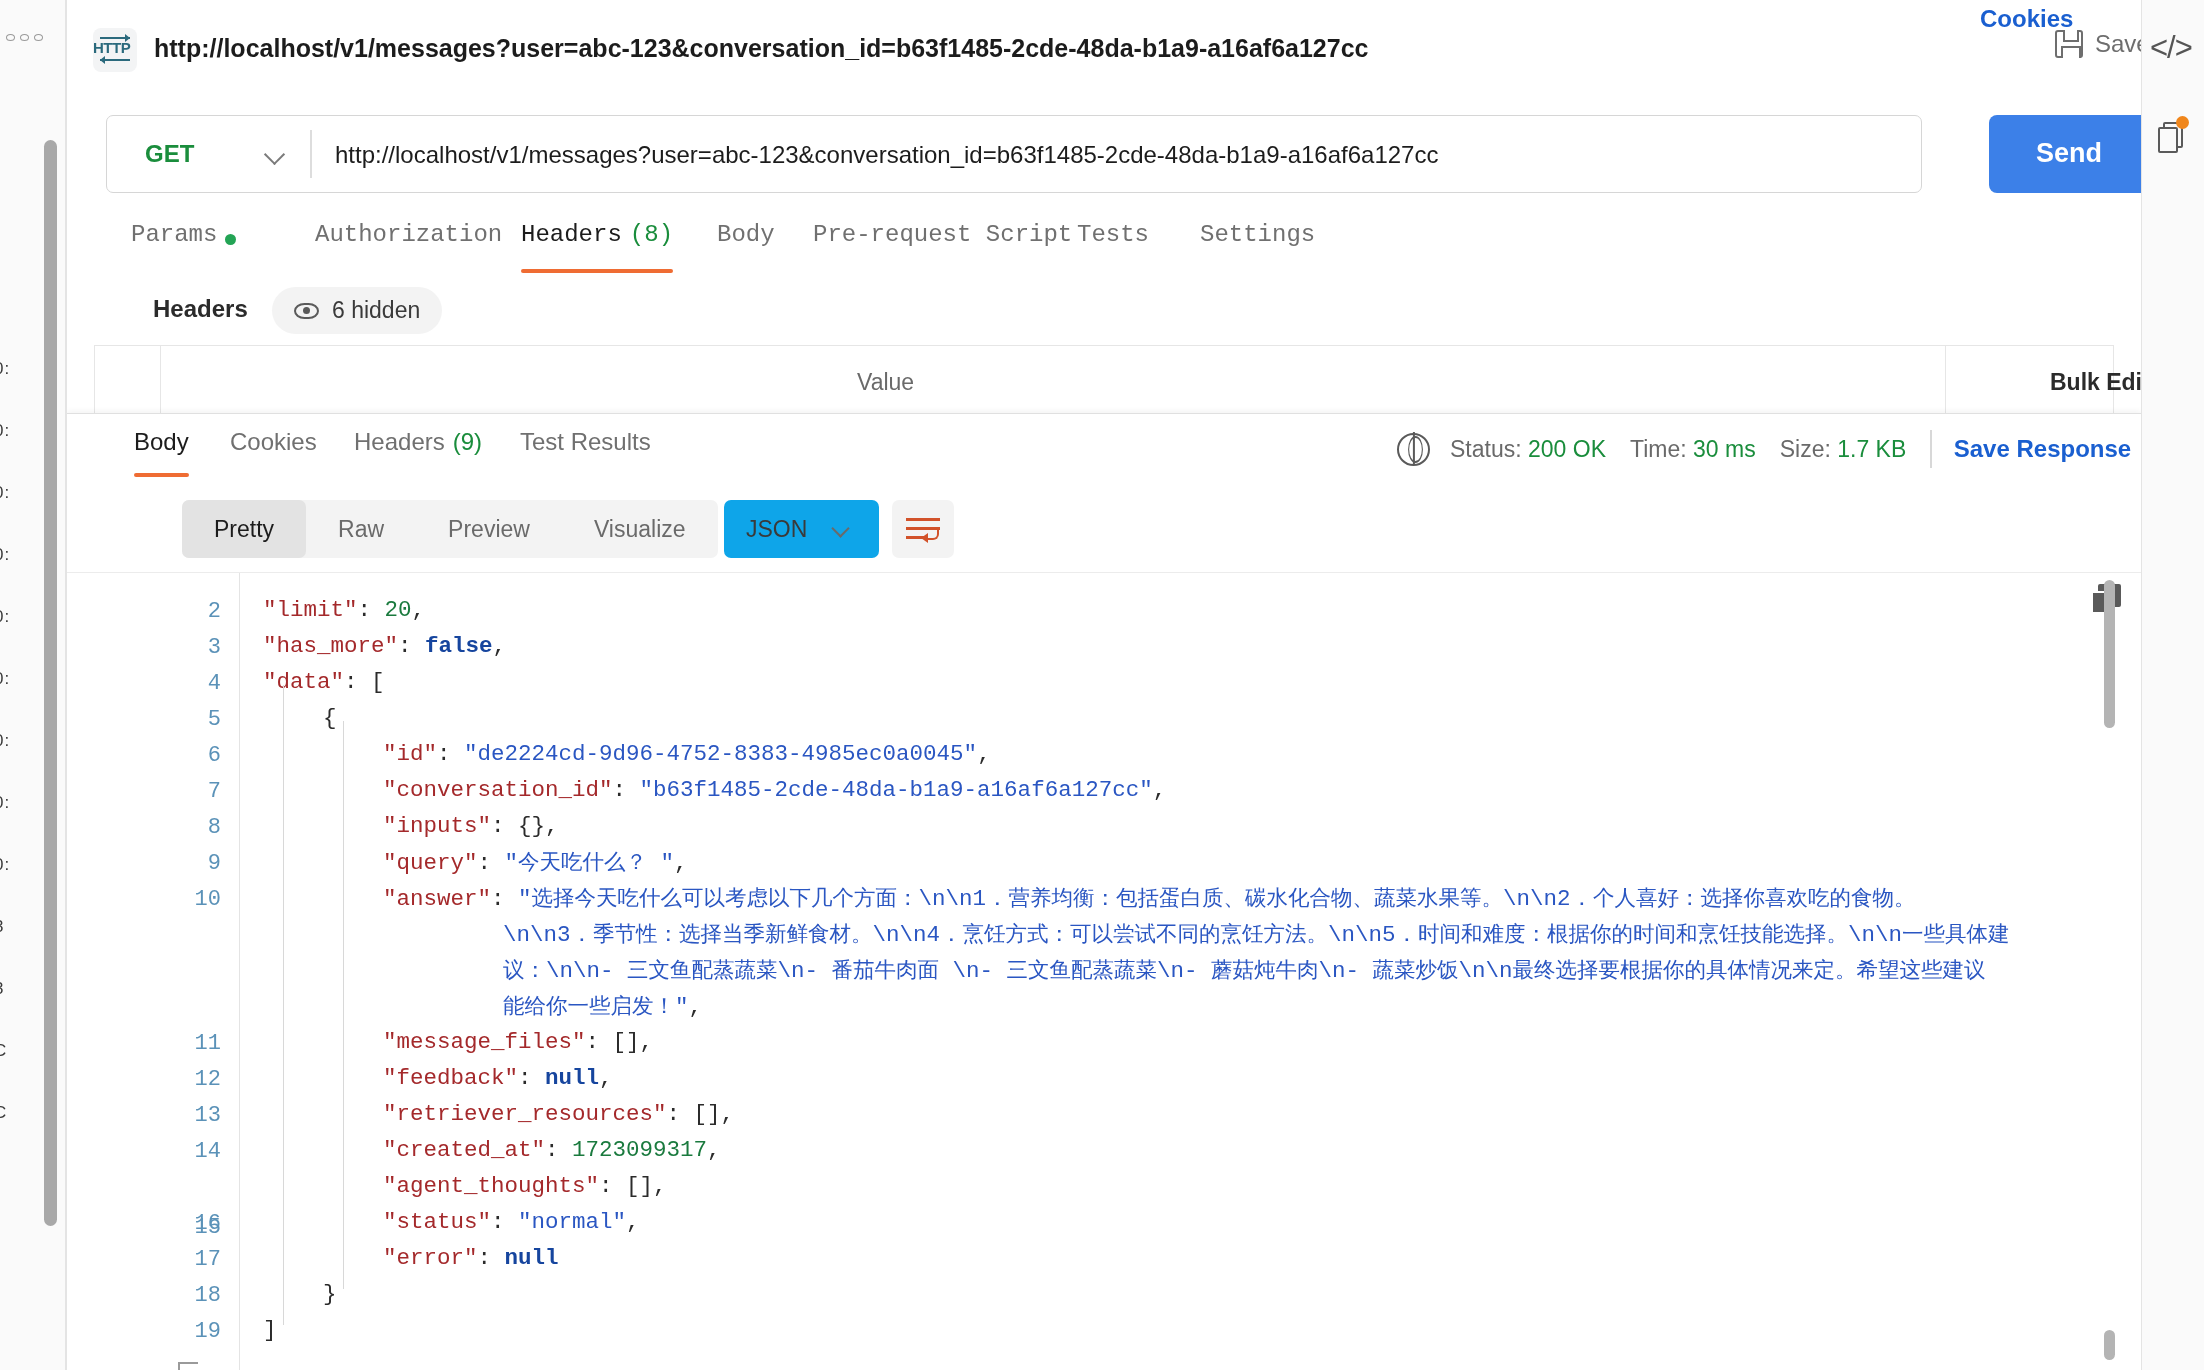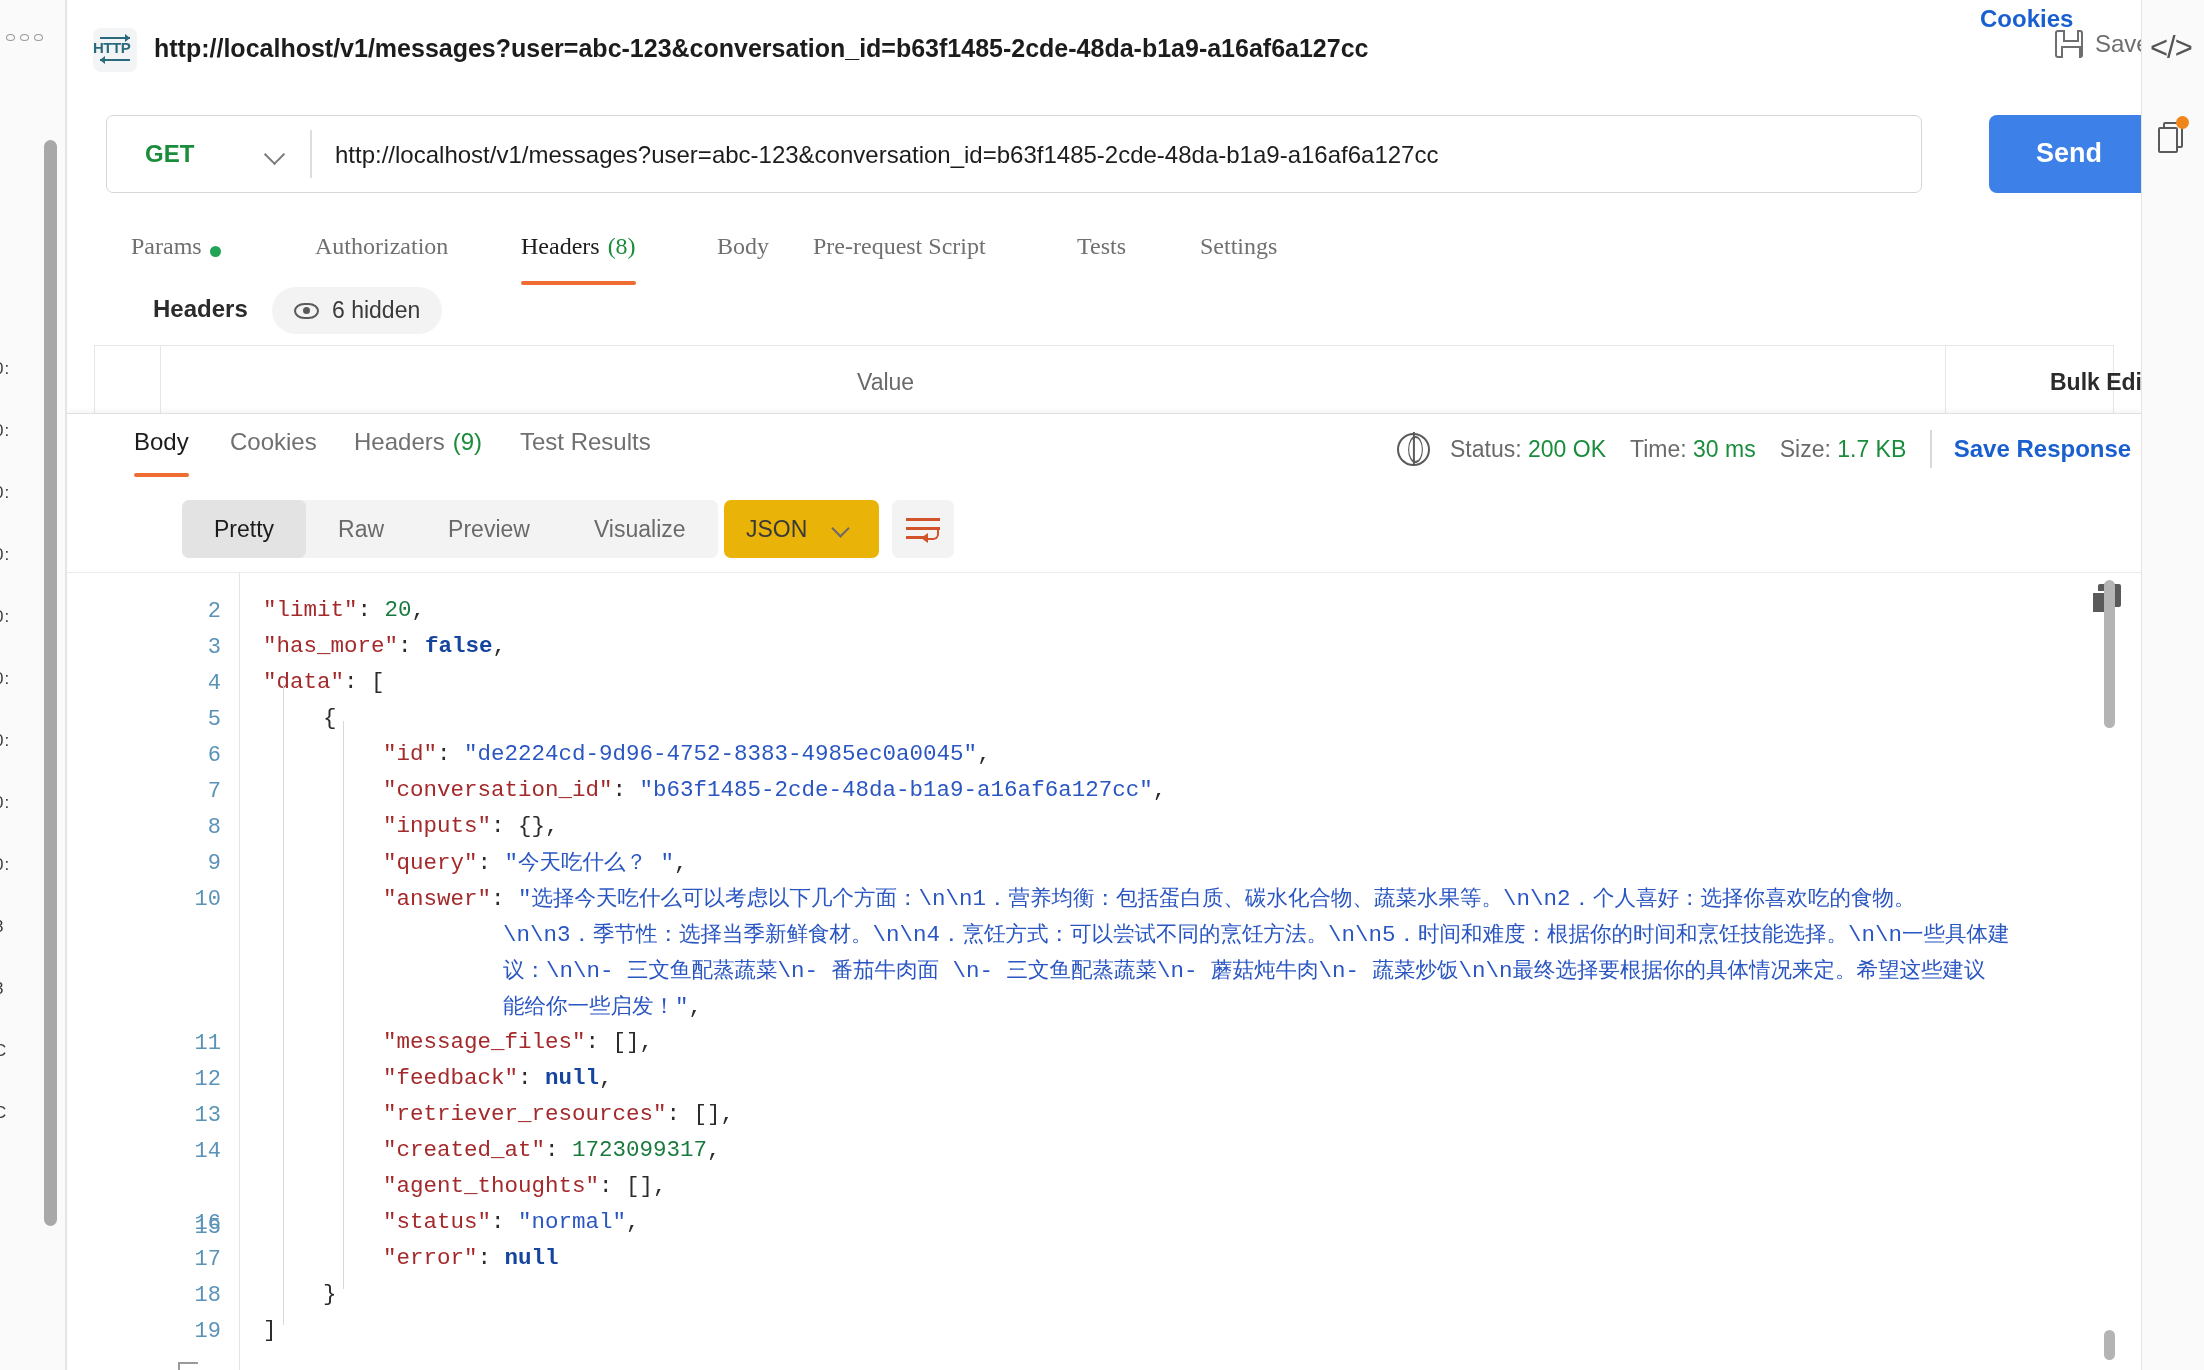--- a/index.html
+++ b/index.html
@@ -192,25 +192,25 @@
     text-align: center;
     font-size: 27px; font-weight: 700; color: #ffffff;
     font-family: "Liberation Sans", sans-serif;
   }
 
   
   #request-tabs {
     position: absolute; left: 0; top: 216px; width: 2074px; height: 66px;
   }
   .req-tab {
-    position: absolute; top: 12px; height: 66px;
+    position: absolute; top: 0; height: 66px;
     display: flex; align-items: flex-start; gap: 8px;
     padding-top: 5px;
     font-size: 24px; color: #707070;
-    font-family: Liberation Serif, serif;
+    font-family: Liberation Mono, monospace;
     cursor: pointer; white-space: nowrap;
   }
   .req-tab.active { color: #1c1c1c; }
   .req-tab .underline {
     position: absolute; left: 0; bottom: 9px; height: 4px; width: 100%;
     background: #ef6c33; border-radius: 2px;
   }
   .green-dot {
     width: 11px; height: 11px; border-radius: 50%;
     background: #23a455; margin-top: 13px;
@@ -341,21 +341,21 @@
     display: flex; align-items: center; justify-content: center;
     padding: 0 32px;
     font-size: 23px; color: #6a6a6a; cursor: pointer;
     border-radius: 7px; white-space: nowrap;
     font-family: "Liberation Sans", sans-serif;
   }
   .seg-btn.active { background: #e3e3e3; color: #1c1c1c; }
   #json-select {
     position: absolute; left: 657px; top: 2px;
     width: 155px; height: 58px;
-    background: #eab308; border-radius: 7px; cursor: pointer;
+    background: #0ea5e9; border-radius: 7px; cursor: pointer;
   }
   #json-label {
     position: absolute; left: 22px; top: 16px;
     font-size: 23px; color: #3a3a3a;
     font-family: "Liberation Sans", sans-serif;
   }
   #json-chevron {
     position: absolute; left: 110px; top: 22px;
     width: 13px; height: 13px;
     border-right: 2.2px solid #6a6a6a; border-bottom: 2.2px solid #6a6a6a;

